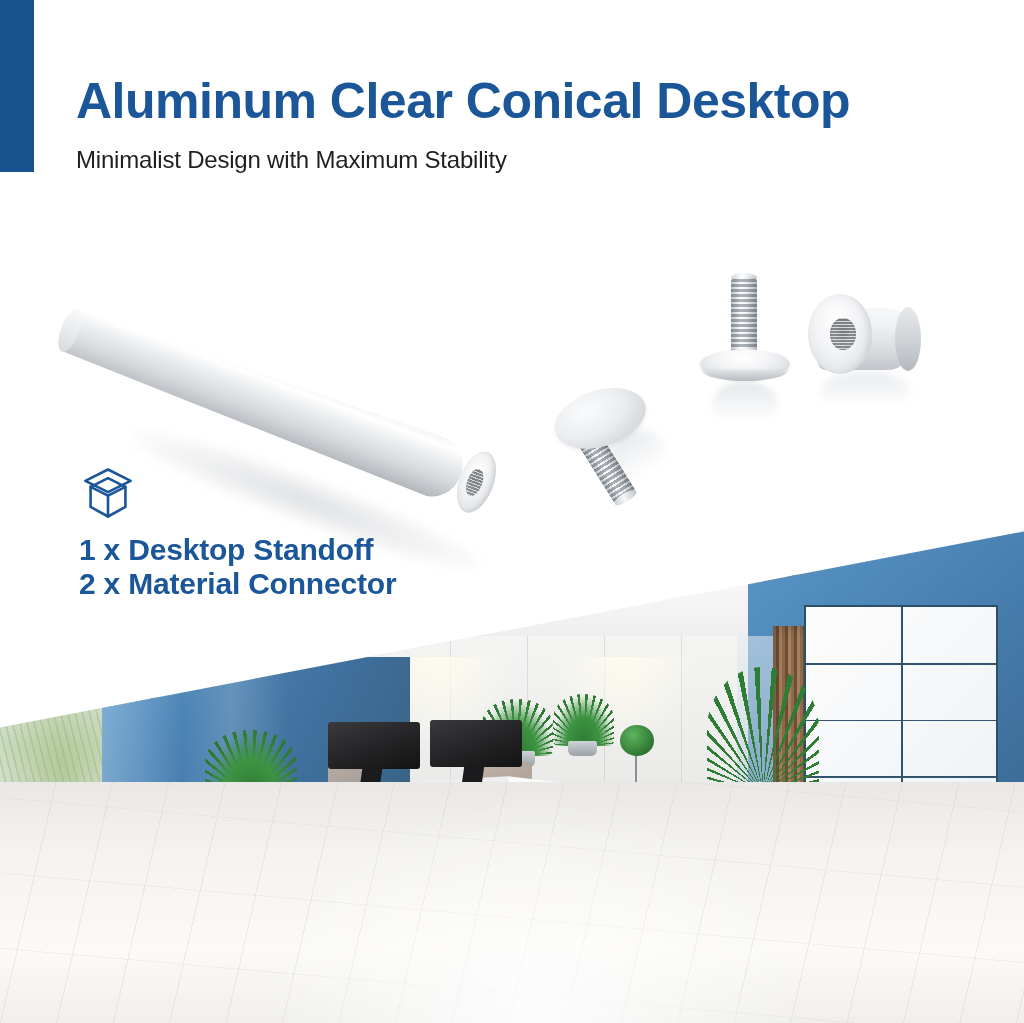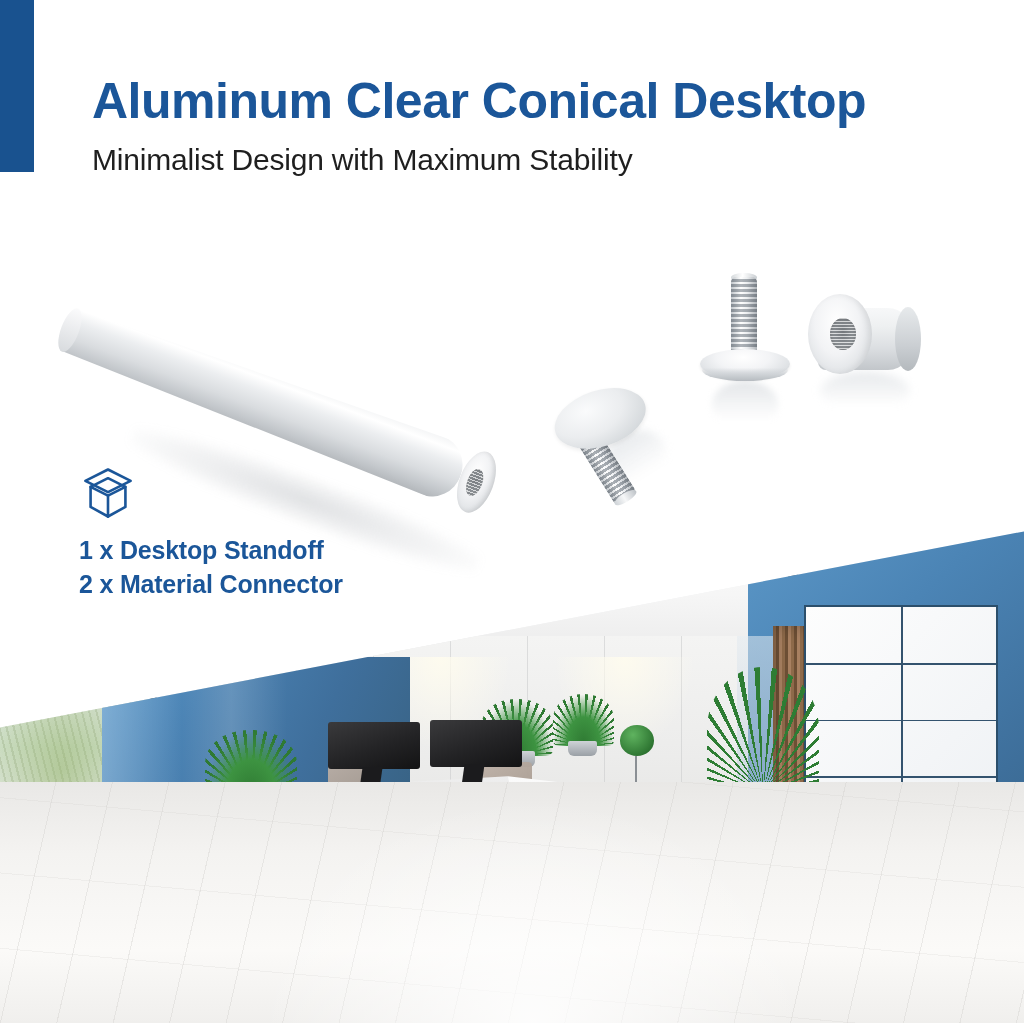--- a/index.html
+++ b/index.html
@@ -26,38 +26,38 @@
     left: 0;
     top: 0;
     width: 34px;
     height: 172px;
     background: #19528F;
   }
 
   
   .header {
     position: absolute;
-    left: 92px;
+    left: 76px;
     top: 72px;
     width: 900px;
   }
   .title {
     font-family: "Liberation Sans", sans-serif;
     font-weight: bold;
     font-size: 50px;
     line-height: 58px;
     letter-spacing: -0.5px;
     color: #1B5699;
     white-space: nowrap;
   }
   .subtitle {
     margin-top: 12px;
     font-family: "Liberation Sans", sans-serif;
     font-weight: normal;
-    font-size: 30px;
+    font-size: 24px;
     line-height: 36px;
     color: #1f1f1f;
     letter-spacing: -0.2px;
   }
 
   
   .product-stage {
     position: absolute;
     left: 0;
     top: 255px;
@@ -255,21 +255,21 @@
 
   
   .bullets {
     position: absolute;
     left: 79px;
     top: 533px;
   }
   .bullet-line {
     font-family: "Liberation Sans", sans-serif;
     font-weight: bold;
-    font-size: 25px;
+    font-size: 30px;
     line-height: 34px;
     color: #1B5699;
     letter-spacing: -0.2px;
     white-space: nowrap;
   }
 
   
   .lobby {
     position: absolute;
     left: 0;

